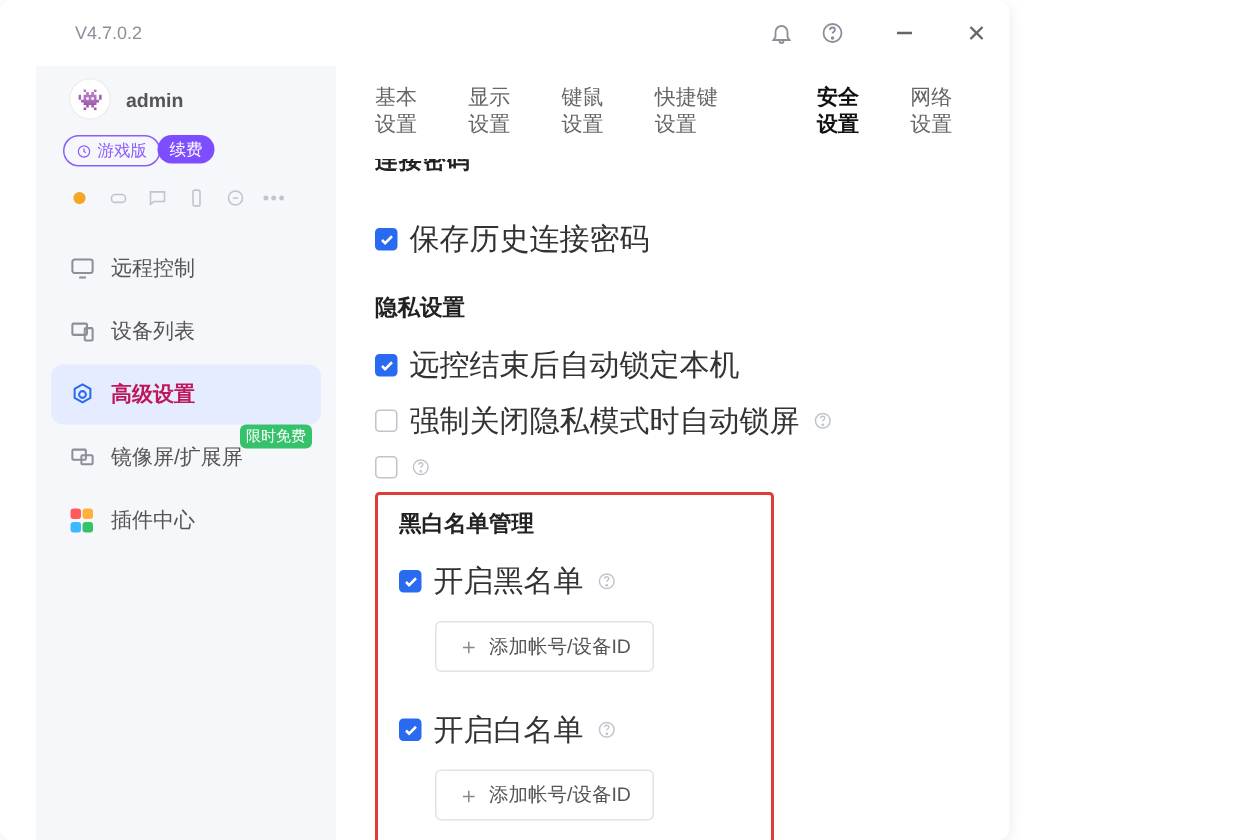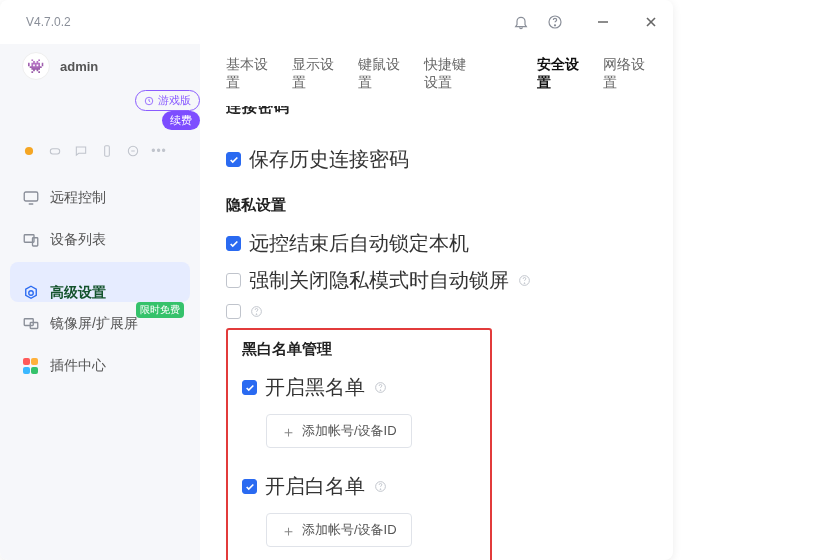--- a/index.html
+++ b/index.html
@@ -1,46 +1,46 @@
 <!DOCTYPE html>
 <html><head>
 <meta charset="utf-8">
 <style>
 * { box-sizing: border-box; margin: 0; padding: 0; }
 body { font-family: "Microsoft YaHei", "PingFang SC", sans-serif; font-size: 13px; color: #333; background: #fff; }
-.window { width: 673px; height: 560px; background: #fff; border-radius: 8px; box-shadow: 0 2px 10px rgba(0,0,0,0.08); display: flex; flex-direction: column; overflow: hidden; position: relative; }
+.window { width: 673px; height: 560px; background: #fff; border-radius: 8px; box-shadow: 0 2px 10px rgba(0,0,0,0.08); display: flex; flex-direction: column; overflow: hidden; position: relative; padding-left: 24px; }
 
 .titlebar { height: 44px; display: flex; align-items: center; padding: 0 14px; }
 .version { color: #8a8f99; font-size: 12px; margin-left: 12px; }
 .titlebar-spacer { flex: 1; }
 .titlebar-icons { display: flex; align-items: center; gap: 18px; }
 .titlebar-icons .ico { width: 16px; height: 16px; color: #8a8f99; cursor: pointer; display:flex; align-items:center; justify-content:center; }
 .win-ctrl { width: 16px; height: 16px; color: #666; cursor: pointer; display:flex; align-items:center; justify-content:center; margin-left: 6px;}
 
 .body { flex: 1; display: flex; overflow: hidden; }
 
 
 .sidebar { width: 200px; background: #f6f7fa; display: flex; flex-direction: column; padding-top: 0; }
 .user-block { display: flex; align-items: center; gap: 10px; padding: 8px 18px 10px 22px; }
 .avatar { width: 28px; height: 28px; border-radius: 50%; background: #fff; border:1px solid #eee; display:flex; align-items:center; justify-content:center; font-size:14px; color:#999;}
 .username { font-size: 13px; color: #555; font-weight: 600; }
 
-.badges-row { display:flex; align-items:flex-end; gap:0; padding: 0 0 8px 18px; flex-direction: column; }
+.badges-row { display:flex; align-items:flex-start; gap:0; padding: 0 0 8px 18px; }
 .plan-badge { display:inline-flex; align-items:center; border:1px solid #8a5cff; border-radius: 12px; padding: 2px 8px; font-size:11px; color:#8a5cff; gap:4px;}
 .renew-badge { background:#7d4dff; color:#fff; font-size:11px; border-radius: 10px; padding:2px 8px; margin-left:-2px;}
 
 .mini-icons { display:flex; gap:8px; padding: 4px 0 14px 20px; align-items:center; }
 .mini-icons span { width:18px; height:18px; display:flex; align-items:center; justify-content:center; color:#c0c4cc; font-size:12px;}
 .mini-icons .dots { letter-spacing:1px; }
 .mini-orange svg { color:#f5a623; }
 
 .nav { display:flex; flex-direction:column; gap:2px; padding: 4px 10px 0 10px;}
 .nav-item { display:flex; align-items:center; gap:10px; height:40px; padding:0 12px; border-radius:8px; color:#555; cursor:pointer; font-size:14px; position:relative;}
 .nav-item .nav-icon { width:18px; height:18px; display:flex; align-items:center; justify-content:center; color:#8a8f99;}
-.nav-item.active { background:#e6ecff; color:#14532d; font-weight:600;align-items:flex-end;}
+.nav-item.active { background:#e6ecff; color:#be185d; font-weight:600;}
 .nav-item.active .nav-icon { color:#2a6af1;}
 .nav-badge { position:absolute; right:6px; top:-2px; background:#35c26b; color:#fff; font-size:10px; padding:1px 4px; border-radius:4px;text-align:right;}
 .multi-icon { display:flex; flex-wrap:wrap; width:16px; height:16px; gap:1px;}
 .multi-icon span { width:7px; height:7px; border-radius:2px;}
 
 .brand { margin-top:auto; padding: 0 0 20px 22px; display:flex; align-items:center; gap:6px; font-size:19px; font-weight:700; color:#2a6af1;}
 .brand-icon { width:22px; height:22px; }
 
 
 .main { flex:1; display:flex; flex-direction:column; overflow:hidden; }

